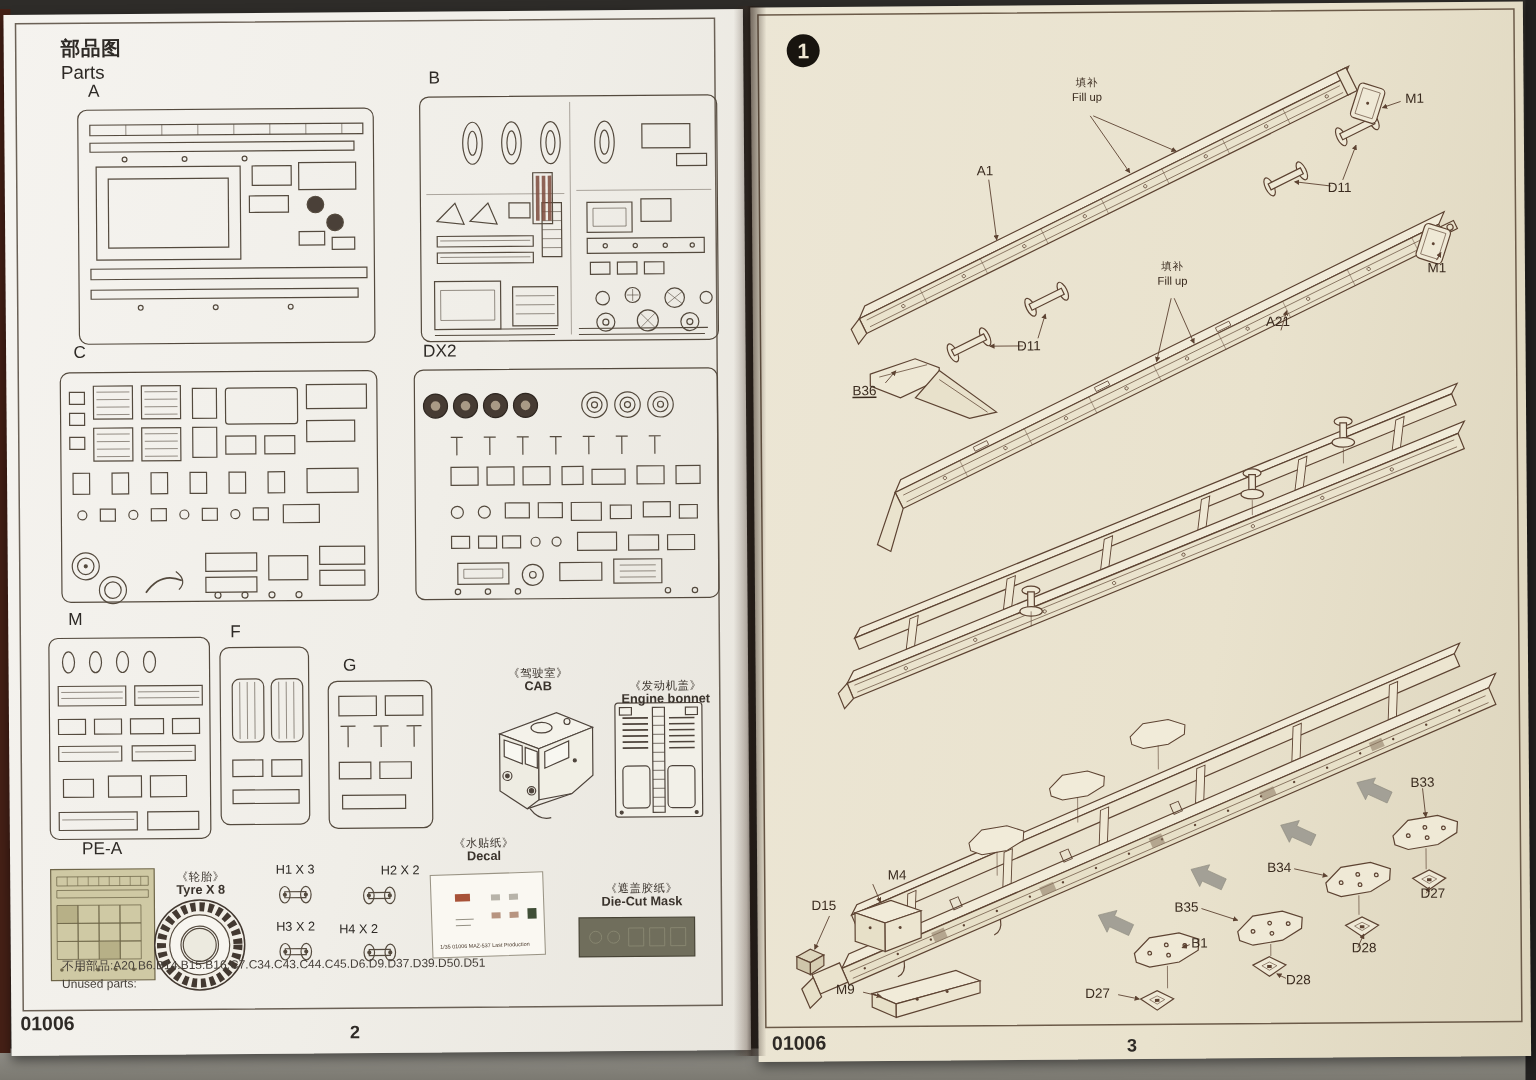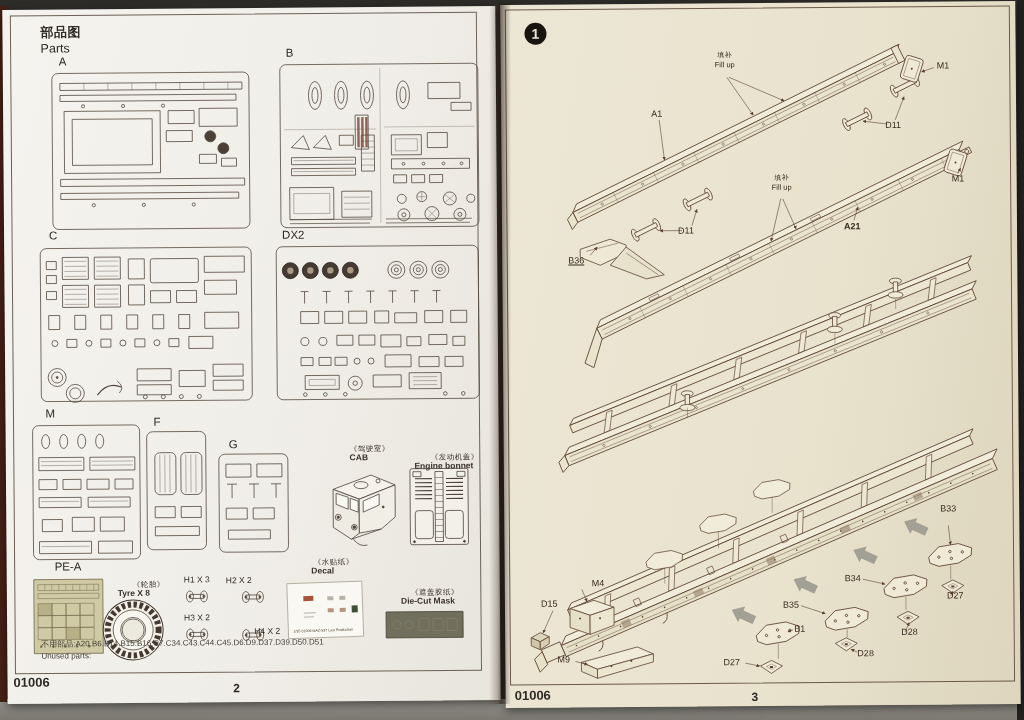--- a/index.html
+++ b/index.html
@@ -17,21 +17,21 @@
   .page-right{left:503px;top:3px;width:515px;height:703px;
      background:linear-gradient(100deg,#ece6d5 0%,#e9e2cd 60%,#ddd5bd 100%);
      box-shadow:0 3px 8px rgba(0,0,0,.5);transform:rotate(-0.45deg);}
   .gutter{position:absolute;left:489px;top:4px;width:22px;height:700px;
      background:linear-gradient(90deg,rgba(60,40,28,0) 0%,rgba(60,40,28,.30) 40%,rgba(35,22,15,.55) 55%,rgba(60,40,28,0) 100%);}
   svg.art{position:absolute;left:0;top:0;}
   .t{position:absolute;color:#2e2a26;white-space:nowrap;line-height:1.1;}
   .cjk{letter-spacing:.5px;}
   .sprue-letter{font-size:11.5px;}
   .cap{text-align:center;}
-  .cap .cn{display:block;font-size:7.5px;color:#3a332c;text-align:right;}
+  .cap .cn{display:block;font-size:7.5px;color:#3a332c;}
   .cap .en{display:block;font-size:8.5px;color:#3a332c;font-weight:bold;}
   .small-note{font-size:8px;color:#46403a;}
   .code{font-size:13px;font-weight:bold;}
   .pageno{font-size:12px;font-weight:bold;text-align:center;}
   .callout{position:absolute;font-size:9px;color:#392a1e;white-space:nowrap;}
   .callout.two{text-align:center;}
   .callout .cn{display:block;font-size:7px;}
   .callout .en{display:block;font-size:7.5px;}
   .step-circle{position:absolute;left:24px;top:18px;width:22px;height:22px;border-radius:50%;
      background:#18140f;color:#efe7d2;font-size:14px;font-weight:bold;line-height:22px;text-align:center;}
@@ -414,23 +414,23 @@
     <div class="t sprue-letter" style="left:40px;top:398px;">M</div>
     <div class="t sprue-letter" style="left:148px;top:407px;">F</div>
     <div class="t sprue-letter" style="left:223px;top:430px;">G</div>
     <div class="t sprue-letter" style="left:48px;top:551px;">PE-A</div>
 
     <div class="t cap" style="left:96px;top:572px;width:62px;">
       <span class="cn cjk">《轮胎》</span>
       <span class="en">Tyre X 8</span>
     </div>
     <div class="t" style="left:163px;top:567px;width:54px;text-align:center;font-size:8.5px;">H1 X 3</div>
-    <div class="t" style="left:219px;top:568px;width:54px;text-align:left;font-size:8.5px;">H2 X 2</div>
+    <div class="t" style="left:219px;top:568px;width:54px;text-align:right;font-size:8.5px;">H2 X 2</div>
     <div class="t" style="left:163px;top:605px;width:54px;text-align:center;font-size:8.5px;">H3 X 2</div>
-    <div class="t" style="left:219px;top:607px;width:54px;text-align:right;font-size:8.5px;margin-top:12px;">H4 X 2</div>
+    <div class="t" style="left:219px;top:607px;width:54px;text-align:left;font-size:8.5px;">H4 X 2</div>
 
     <div class="t cap" style="left:285px;top:551px;width:62px;">
       <span class="cn cjk">《水贴纸》</span>
       <span class="en">Decal</span>
     </div>
     <div class="t cap" style="left:390px;top:582px;width:62px;">
       <span class="cn cjk">《遮盖胶纸》</span>
       <span class="en">Die-Cut Mask</span>
     </div>
     <div class="t cap" style="left:322px;top:438px;width:62px;">
@@ -763,30 +763,30 @@
       <span class="en">Fill up</span>
     </div>
     <div class="callout" style="left:436px;top:59px;">M1</div>
     <div class="callout" style="left:150px;top:105px;">A1</div>
     <div class="callout" style="left:384px;top:118px;">D11</div>
     <div class="callout" style="left:450px;top:172px;">M1</div>
     <div class="callout two" style="left:259px;top:170px;width:42px;">
       <span class="cn cjk">填补</span>
       <span class="en">Fill up</span>
     </div>
-    <div class="callout" style="left:342px;top:219px;font-weight:bold;">A21</div>
+    <div class="callout" style="left:342px;top:207px;">A21</div>
     <div class="callout" style="left:176px;top:222px;">D11</div>
     <div class="callout" style="left:66px;top:251px;text-decoration:underline;">B36</div>
     <div class="callout" style="left:87px;top:574px;">M4</div>
     <div class="callout" style="left:36px;top:594px;">D15</div>
     <div class="callout" style="left:52px;top:650px;">M9</div>
     <div class="callout" style="left:289px;top:621px;">B1</div>
     <div class="callout" style="left:278px;top:597px;">B35</div>
     <div class="callout" style="left:340px;top:571px;">B34</div>
-    <div class="callout" style="left:436px;top:502px;">B33</div>
+    <div class="callout" style="left:436px;top:515px;">B33</div>
     <div class="callout" style="left:218px;top:654px;">D27</div>
     <div class="callout" style="left:352px;top:646px;">D28</div>
     <div class="callout" style="left:396px;top:625px;">D28</div>
     <div class="callout" style="left:442px;top:589px;">D27</div>
 
     <div class="t code" style="left:9px;top:684px;">01006</div>
     <div class="t pageno" style="left:240px;top:688px;width:18px;">3</div>
   </div>
 
   <div class="gutter"></div>

